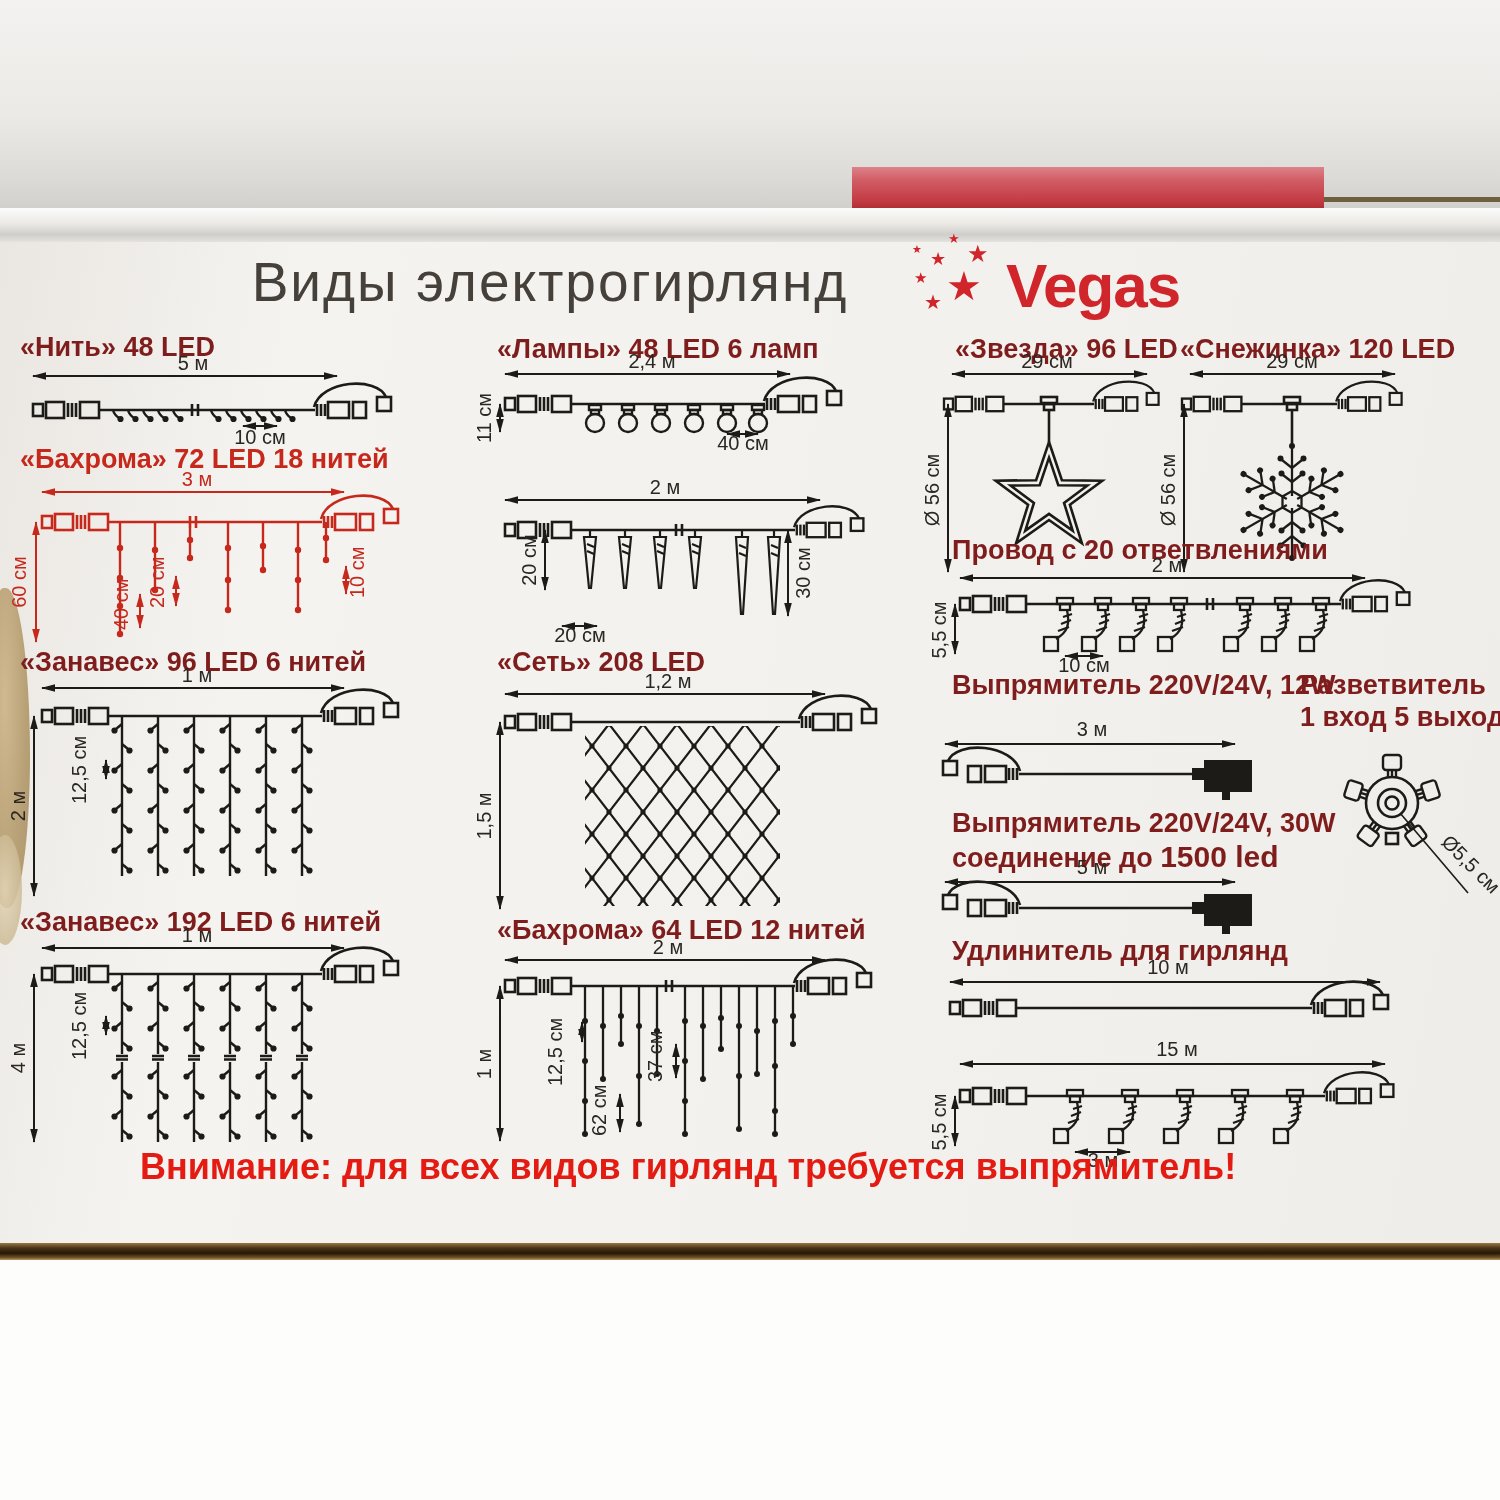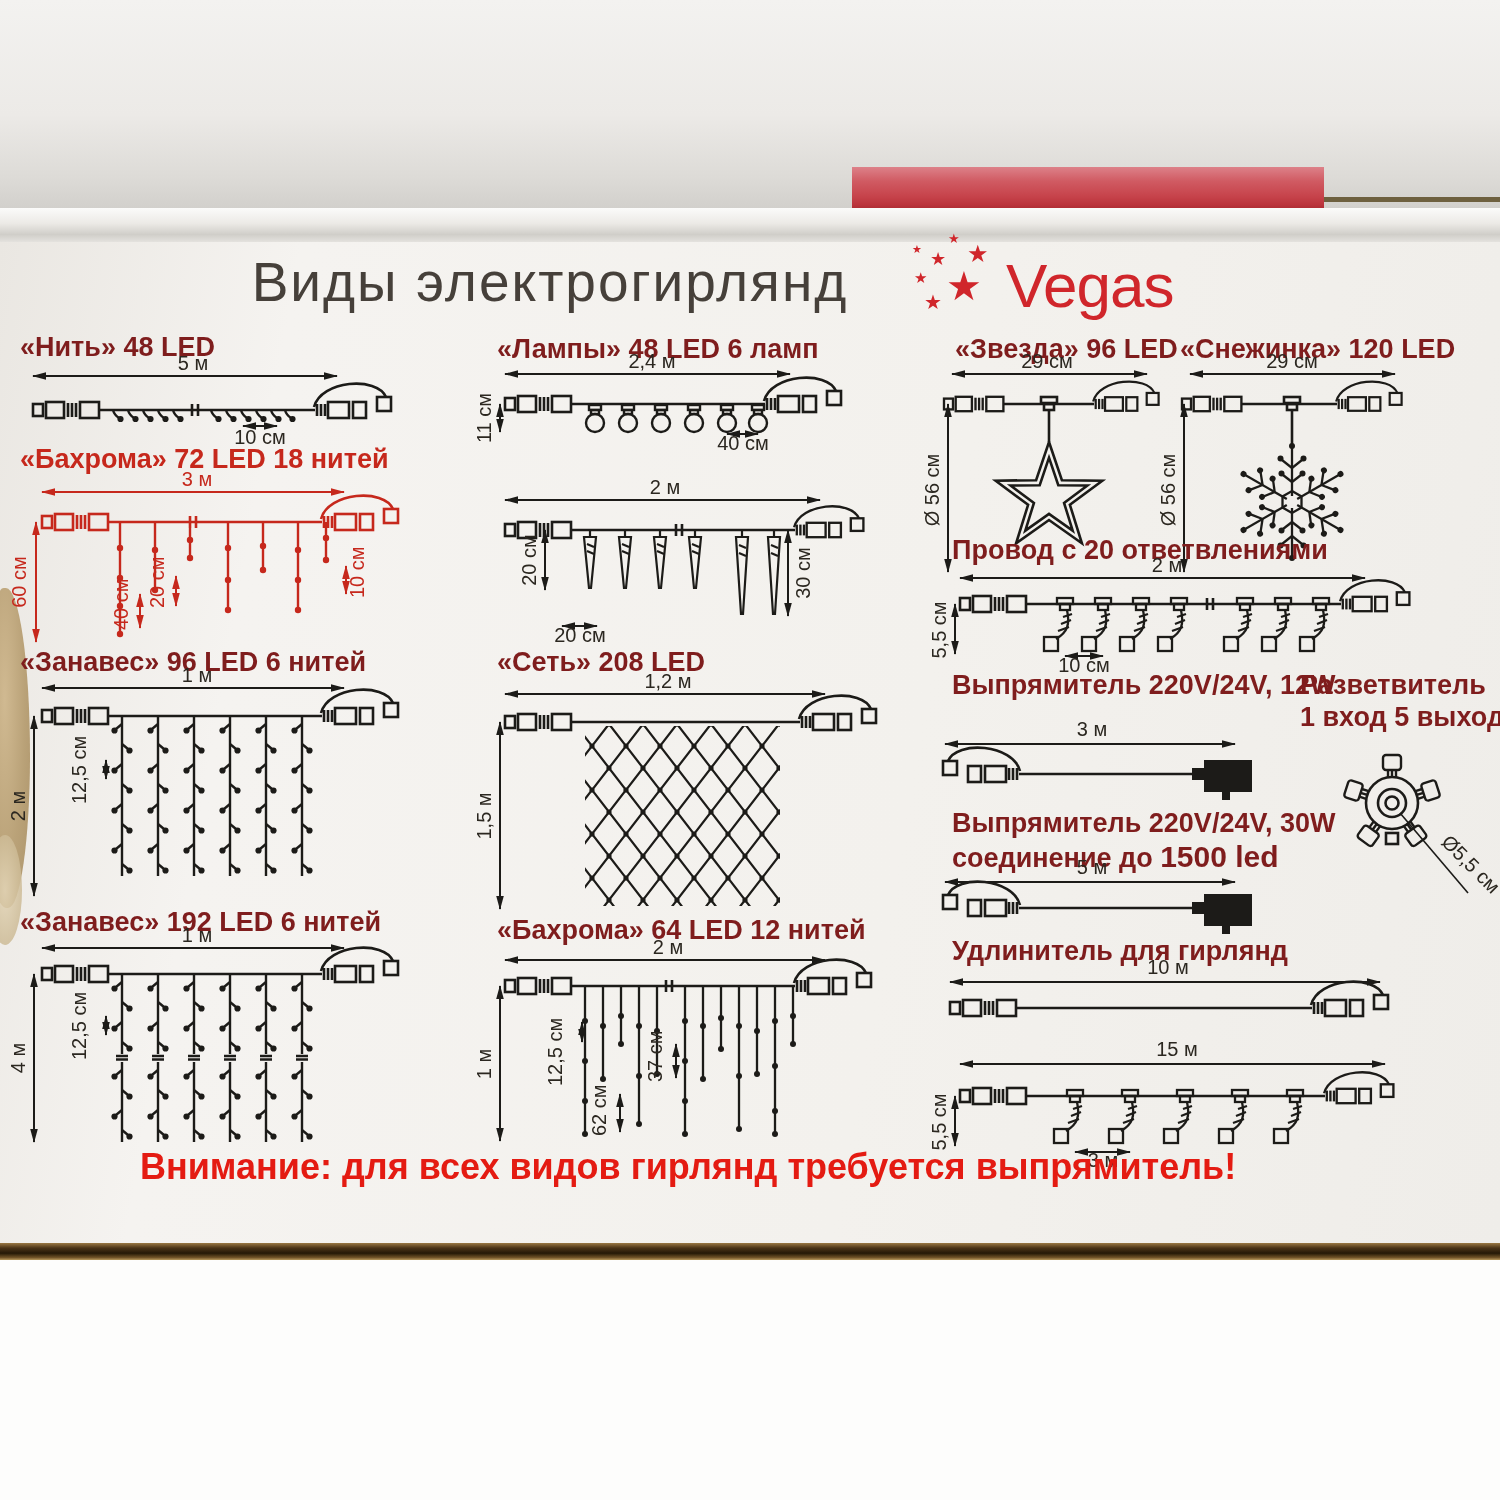--- a/index.html
+++ b/index.html
@@ -19,21 +19,21 @@
     background:linear-gradient(180deg,#9a7843 0%,#4a3317 30%,#241806 60%,#6e5126 85%,#b99a5e 100%)}
   .bg-bottom{position:absolute;left:0;top:1260px;width:1500px;height:240px;background:#fdfdfc}
   .rope{position:absolute;left:-16px;top:588px;width:46px;height:320px;border-radius:45% 55% 50% 50%;
     background:radial-gradient(ellipse at 45% 35%,#cdb488 0%,#b49a6c 55%,#a58a5c 100%);opacity:.9}
   .rope2{position:absolute;left:-12px;top:835px;width:34px;height:110px;border-radius:50%;
     background:radial-gradient(ellipse,#e4d6b8 0%,#cdbb96 70%);opacity:.85}
   
   .title{position:absolute;left:180px;top:250px;width:740px;text-align:center;
     font-size:55px;letter-spacing:2px;color:#46403a;white-space:nowrap}
   .brand-wrap{position:absolute;left:912px;top:246px;width:260px;height:84px}
-  .brand-text{position:absolute;left:94px;top:4px;font-size:62px;font-weight:400;color:#d0262b;letter-spacing:-1px}
+  .brand-text{position:absolute;left:94px;top:4px;font-size:62px;font-weight:700;color:#d0262b;letter-spacing:-1px}
   .star{position:absolute;color:#d0262b;line-height:1}
   .h{position:absolute;font-weight:700;font-size:27px;color:#7f1d1d;white-space:nowrap}
   .h.redh{color:#c6281c}
   .h .big{font-size:30px}
   .warn{position:absolute;left:140px;top:1146px;width:1020px;text-align:left;
     font-size:36px;font-weight:700;color:#e41b12;white-space:nowrap}
   
   svg.diag{position:absolute;color:#1c1b18;overflow:visible}
   svg.diag text{font-size:20px;fill:#2b2720;font-family:"Liberation Sans",sans-serif}
   svg.diag.red{color:#c6281c}

